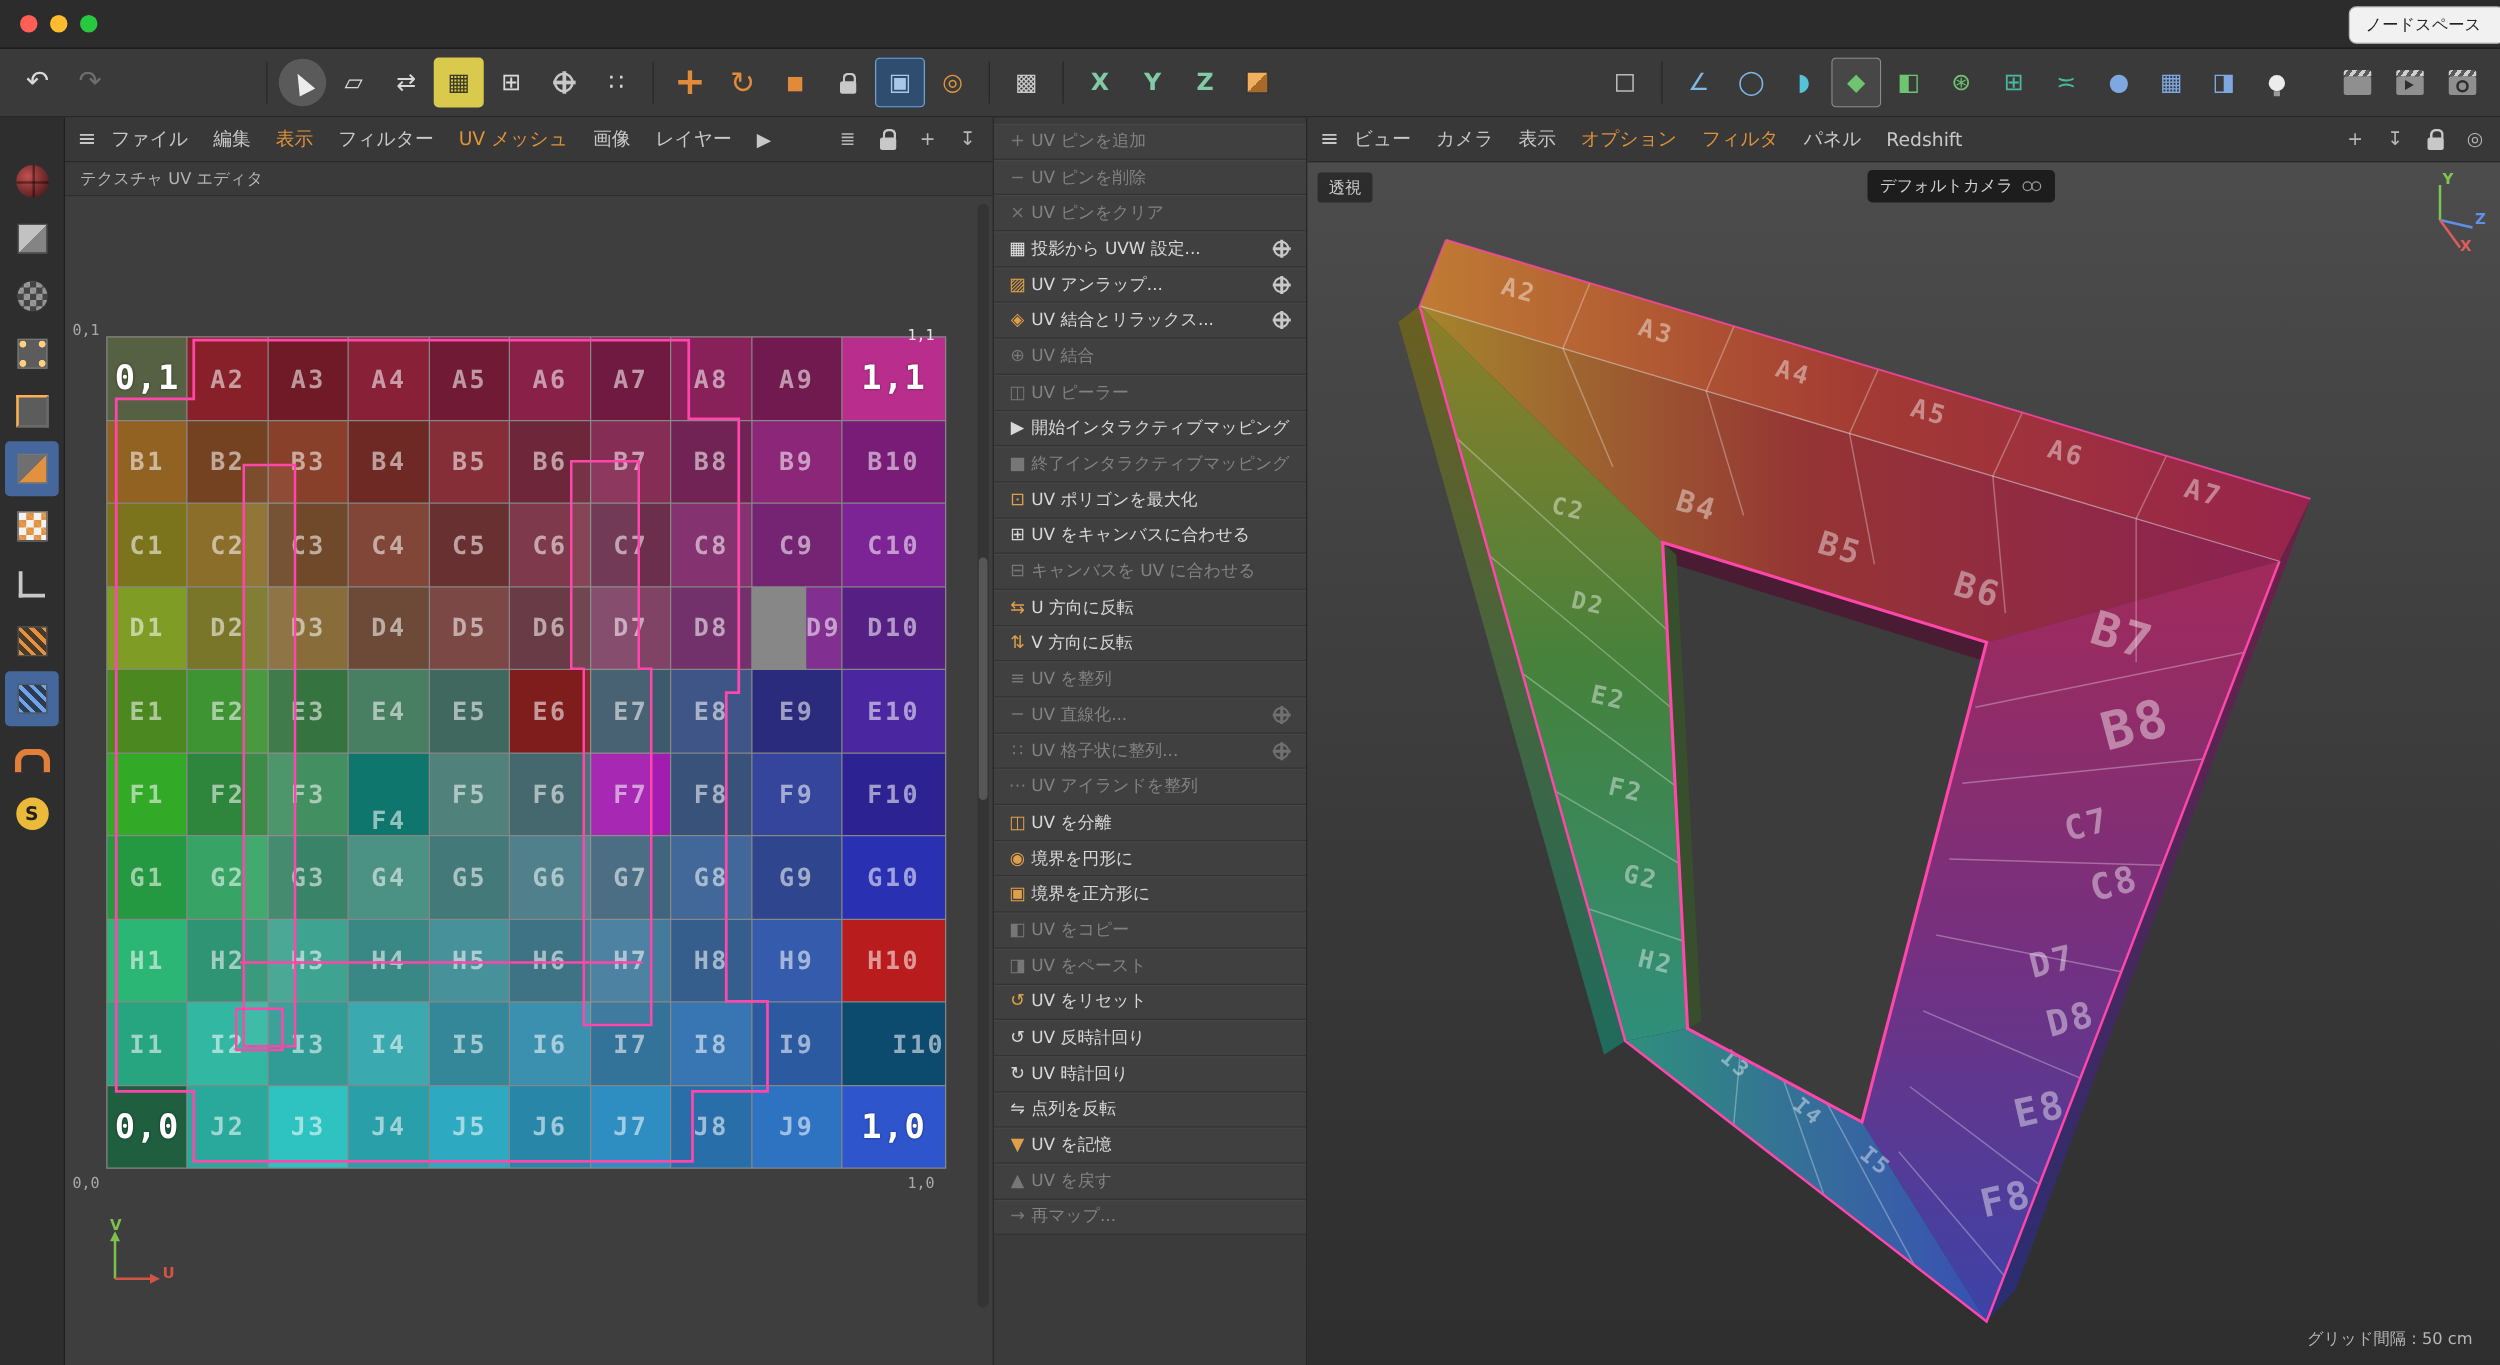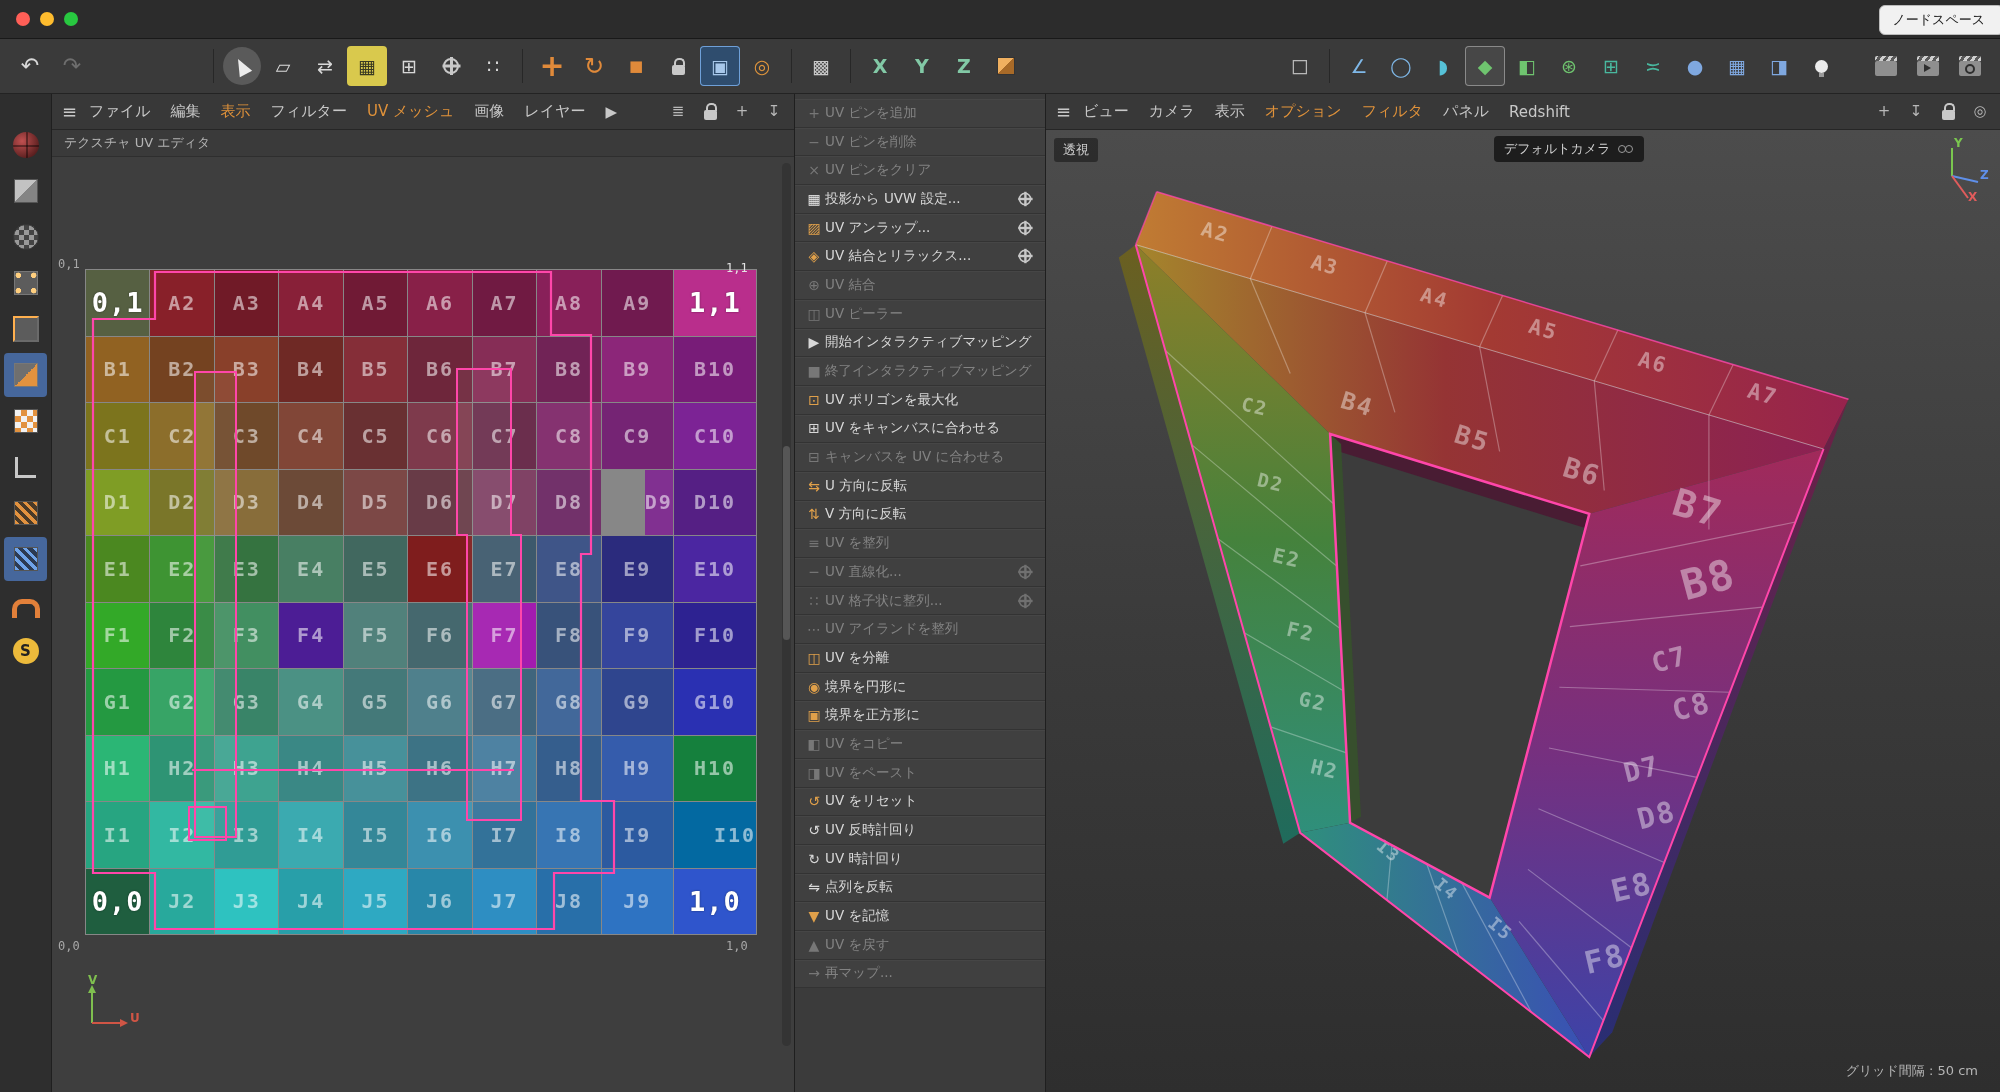--- a/index.html
+++ b/index.html
@@ -477,21 +477,21 @@
             </div>
             <div class="cell" style="background: rgb(51, 169, 40);">
               <span class="cl">F1</span>
             </div>
             <div class="cell" style="background: rgb(46, 133, 60);">
               <span class="cl">F2</span>
             </div>
             <div class="cell" style="background: rgb(66, 143, 97);">
               <span class="cl">F3</span>
             </div>
-            <div class="cell" style="background: #4c1d95;">
+            <div class="cell" style="background: #0f766e; align-items: flex-end;">
               <span class="cl">F4</span>
             </div>
             <div class="cell" style="background: rgb(81, 129, 123);">
               <span class="cl">F5</span>
             </div>
             <div class="cell" style="background: rgb(69, 104, 110);">
               <span class="cl">F6</span>
             </div>
             <div class="cell" style="background: #a21caf;">
               <span class="cl">F7</span>
@@ -555,21 +555,21 @@
             </div>
             <div class="cell" style="background: rgb(67, 123, 157);">
               <span class="cl">H7</span>
             </div>
             <div class="cell" style="background: rgb(53, 94, 141);">
               <span class="cl">H8</span>
             </div>
             <div class="cell" style="background: rgb(53, 92, 172);">
               <span class="cl">H9</span>
             </div>
-            <div class="cell" style="background: #15803d;">
+            <div class="cell" style="background: #b91c1c;">
               <span class="cl">H10</span>
             </div>
             <div class="cell" style="background: rgb(39, 165, 129);">
               <span class="cl">I1</span>
             </div>
             <div class="cell" style="background: rgb(50, 184, 162);">
               <span class="cl">I2</span>
             </div>
             <div class="cell" style="background: rgb(48, 156, 149);">
               <span class="cl">I3</span>
@@ -585,21 +585,21 @@
             </div>
             <div class="cell" style="background: rgb(51, 114, 153);">
               <span class="cl">I7</span>
             </div>
             <div class="cell" style="background: rgb(55, 117, 179);">
               <span class="cl">I8</span>
             </div>
             <div class="cell" style="background: rgb(44, 90, 160);">
               <span class="cl">I9</span>
             </div>
-            <div class="cell" style="background: #0369a1; padding-left: 40px;">
+            <div class="cell" style="background: #0c4a6e; padding-left: 40px;">
               <span class="cl">I10</span>
             </div>
             <div class="cell" style="background: rgb(31, 94, 63);">
               <span class="cl corner">0,0</span>
             </div>
             <div class="cell" style="background: rgb(40, 169, 156);">
               <span class="cl">J2</span>
             </div>
             <div class="cell" style="background: rgb(46, 194, 192);">
               <span class="cl">J3</span>

